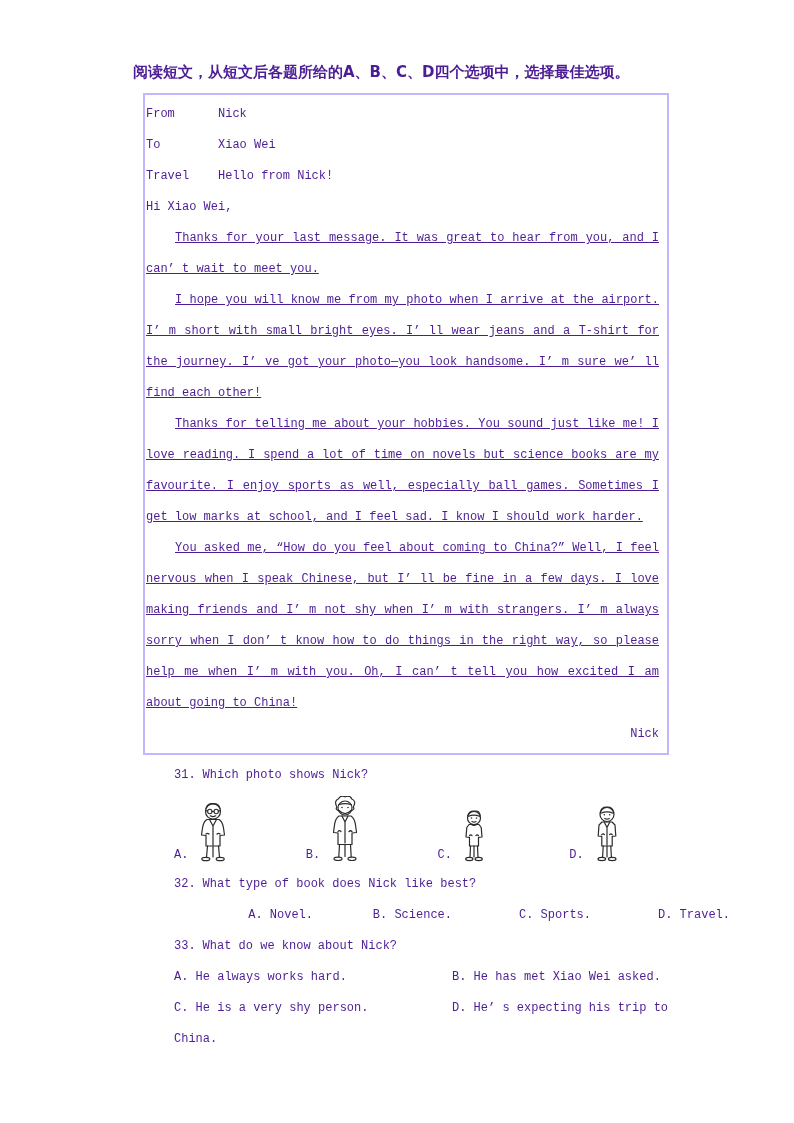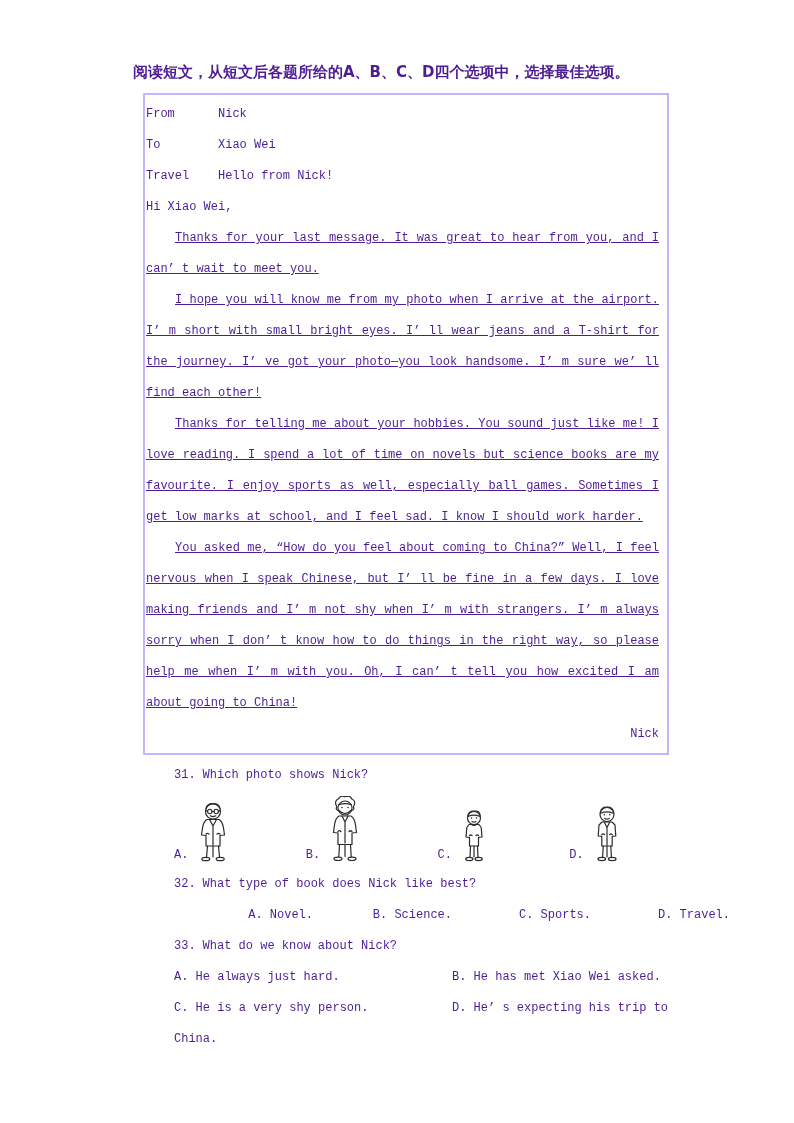--- a/index.html
+++ b/index.html
@@ -174,21 +174,21 @@
       <span class="opt4">A. Novel.</span>
       <span class="opt4">B. Science.</span>
       <span class="opt4">C. Sports.</span>
       <span class="opt4">D. Travel.</span>
     </div>
 
     <div class="q-line">
       <span class="q-num">33.</span><span>What do we know about Nick?</span>
     </div>
     <div class="two-col">
-      <span class="col1">A. He always just hard.</span>
+      <span class="col1">A. He always works hard.</span>
       <span>B. He has met Xiao Wei asked.</span>
     </div>
     <div class="two-col">
       <span class="col1">C. He is a very shy person.</span>
       <span>D. He’ s expecting his trip to</span>
     </div>
     <div>
       <span>China.</span>
     </div>
 

